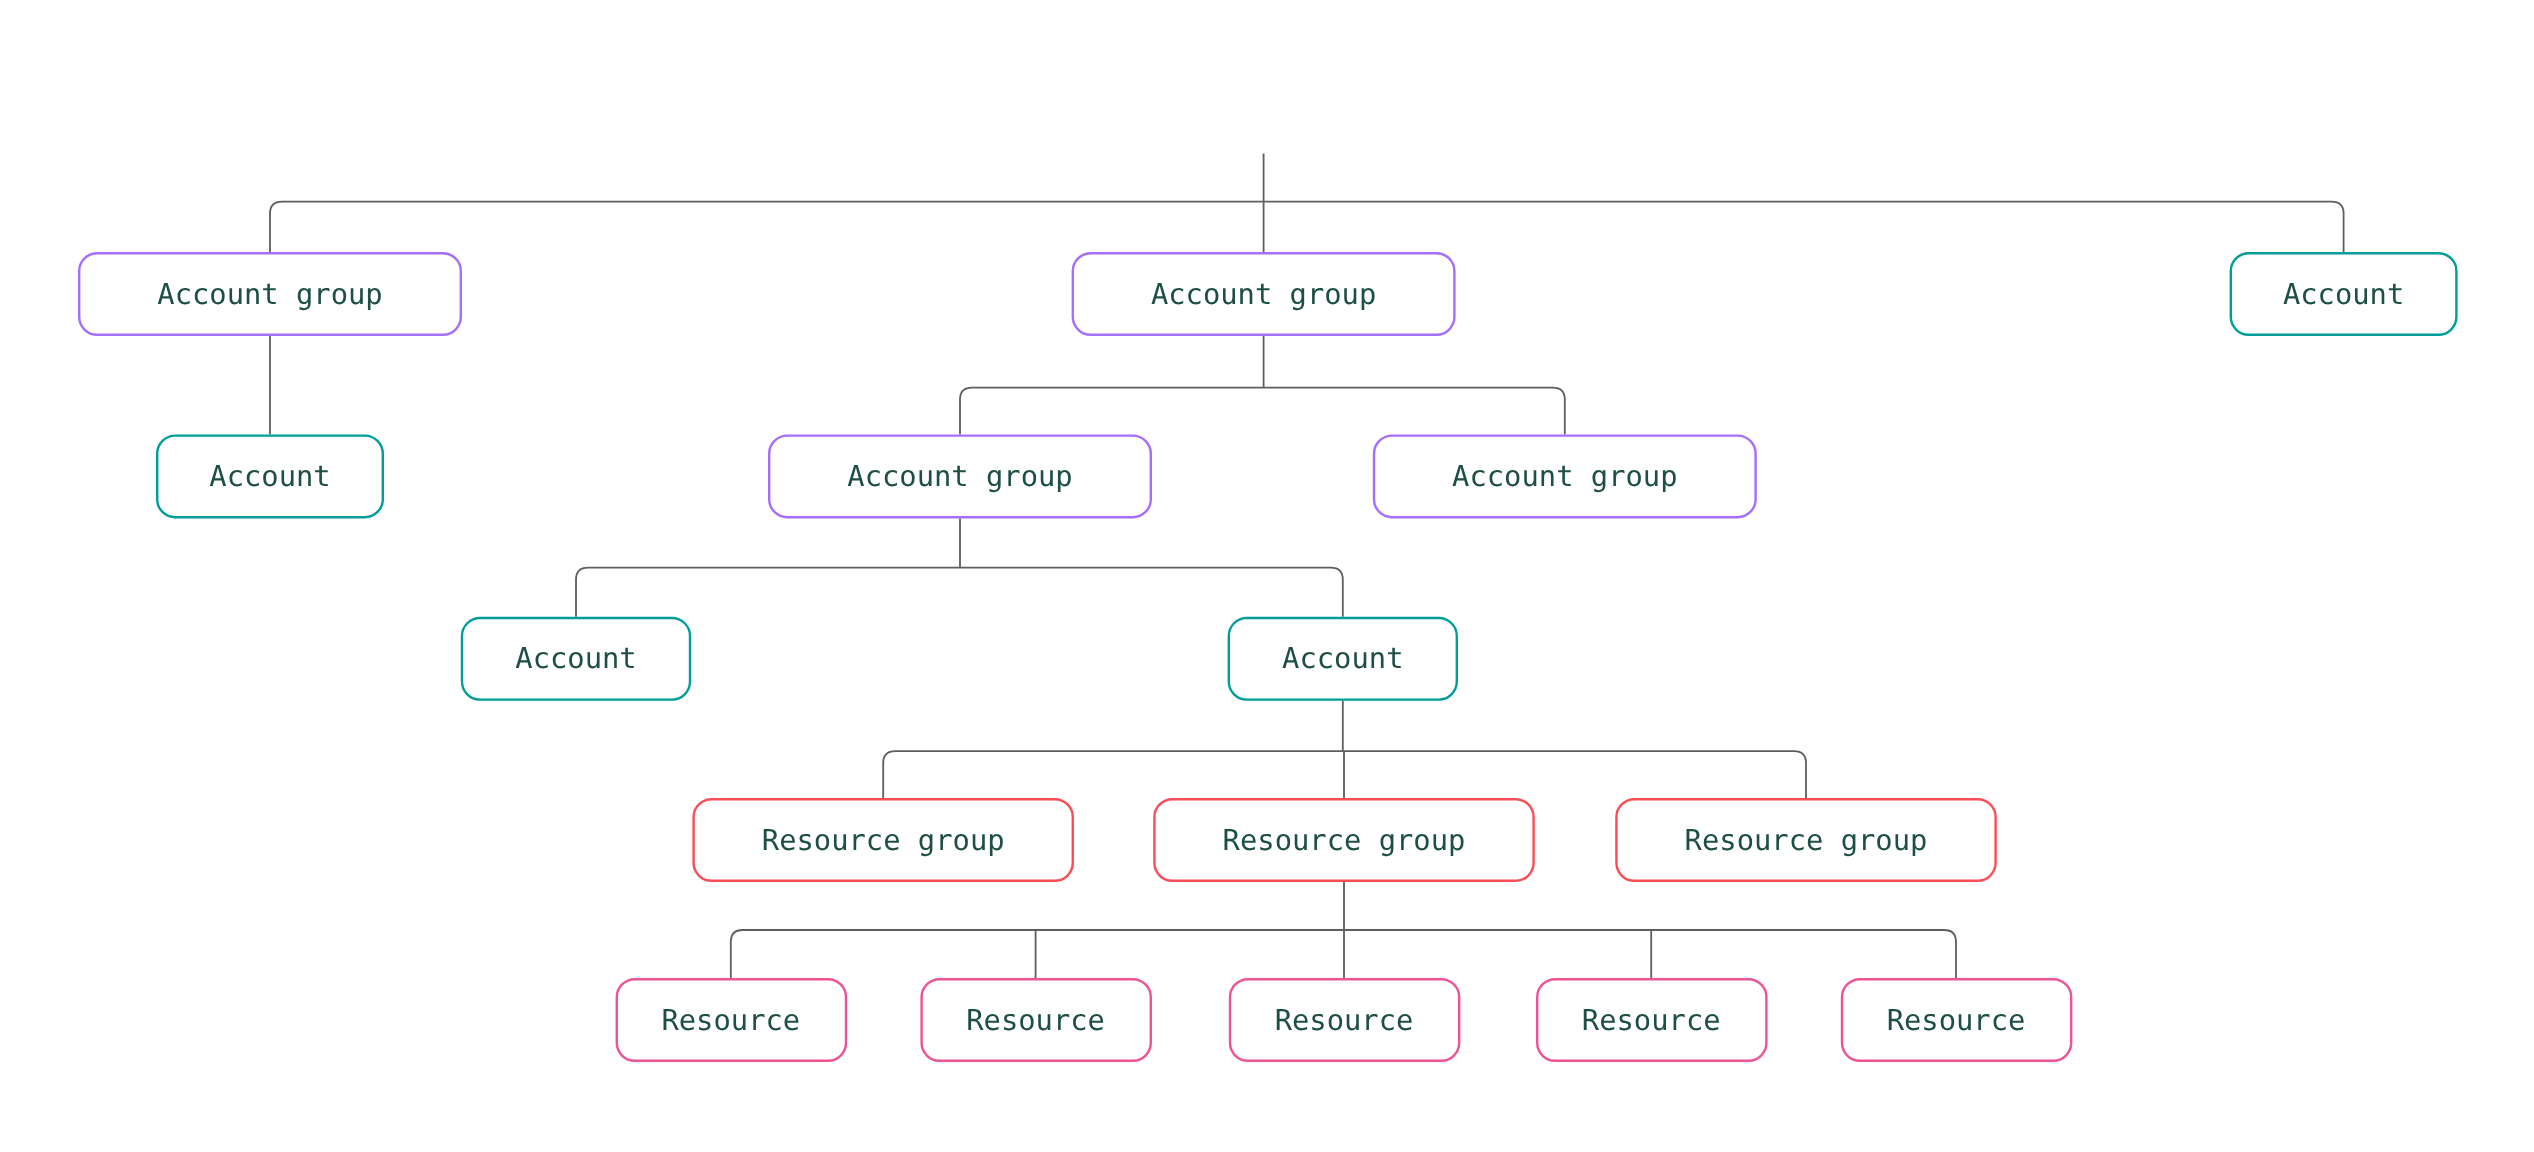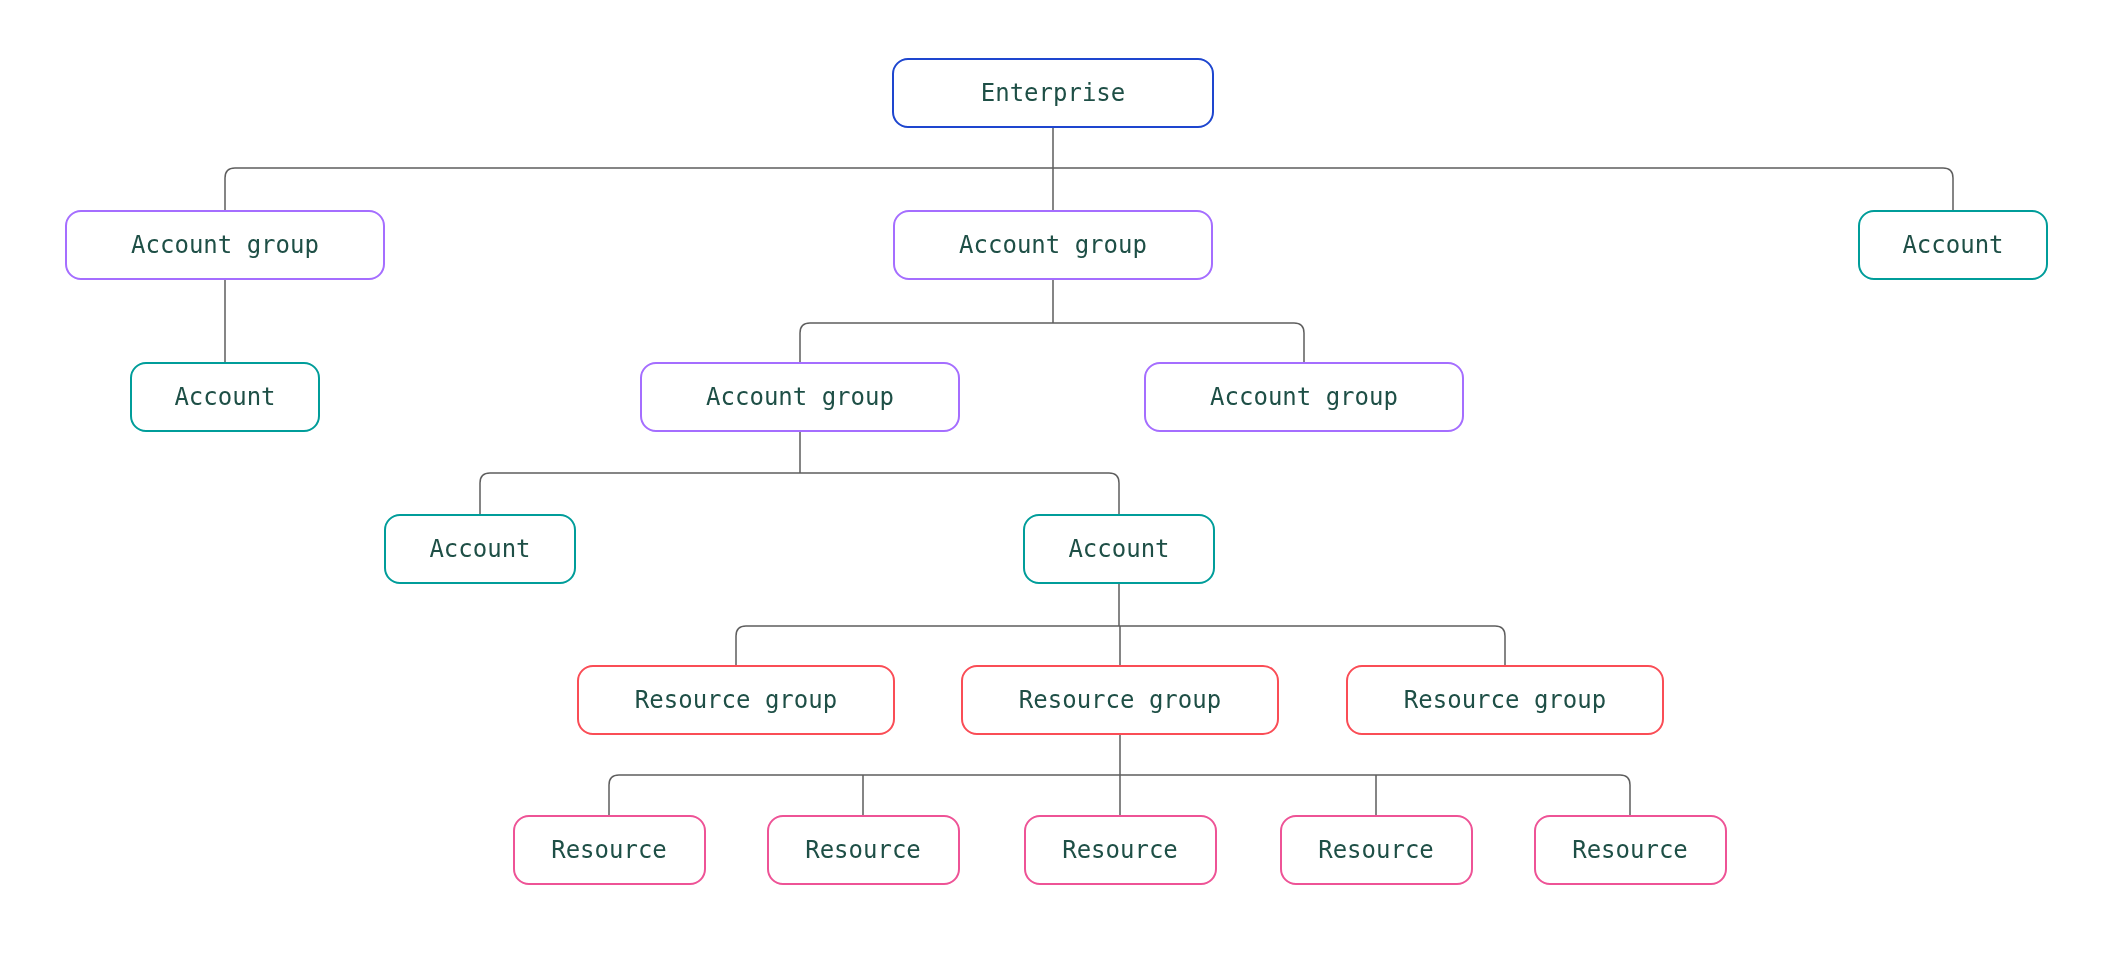--- a/index.html
+++ b/index.html
@@ -36,23 +36,20 @@
 
 <div class="canvas" style="width: 2112px; height: 960px; background: rgb(255, 255, 255);">
   <svg xmlns="http://www.w3.org/2000/svg" viewBox="0 0 2112 960">
       <path d="M 1053 128 V 168 M 225 178 Q 225 168 235 168 H 1943 Q 1953 168 1953 178 M 225 178 V 210 M 1053 168 V 210 M 1953 178 V 210" fill="none" stroke="#5e5e5e" stroke-width="1.5"></path>
       <path d="M 225 280 L 225 362" fill="none" stroke="#5e5e5e" stroke-width="1.5"></path>
       <path d="M 1053 280 V 323 M 800 333 Q 800 323 810 323 H 1294 Q 1304 323 1304 333 M 800 333 V 362 M 1304 333 V 362" fill="none" stroke="#5e5e5e" stroke-width="1.5"></path>
       <path d="M 800 432 V 473 M 480 483 Q 480 473 490 473 H 1109 Q 1119 473 1119 483 M 480 483 V 514 M 1119 483 V 514" fill="none" stroke="#5e5e5e" stroke-width="1.5"></path>
       <path d="M 1119 584 V 626 M 736 636 Q 736 626 746 626 H 1495 Q 1505 626 1505 636 M 736 636 V 665 M 1120 626 V 665 M 1505 636 V 665" fill="none" stroke="#5e5e5e" stroke-width="1.5"></path>
       <path d="M 1120 735 V 775 M 609 785 Q 609 775 619 775 H 1620 Q 1630 775 1630 785 M 609 785 V 815 M 863 775 V 815 M 1120 775 V 815 M 1376 775 V 815 M 1630 785 V 815" fill="none" stroke="#5e5e5e" stroke-width="1.5"></path>
     </svg>
-<div class="node" style="left: 892px; top: 58px; width: 322px; height: 70px; border-color: rgb(30, 70, 207); border-radius: 16px; color: rgb(30, 79, 70);">
-      <span class="label">Enterprise</span>
-    </div>
     <div class="node" style="left: 65px; top: 210px; width: 320px; height: 70px; border-color: rgb(165, 110, 255); border-radius: 16px; color: rgb(30, 79, 70);">
       <span class="label">Account group</span>
     </div>
     <div class="node" style="left: 893px; top: 210px; width: 320px; height: 70px; border-color: rgb(165, 110, 255); border-radius: 16px; color: rgb(30, 79, 70);">
       <span class="label">Account group</span>
     </div>
     <div class="node" style="left: 1858px; top: 210px; width: 190px; height: 70px; border-color: rgb(0, 157, 154); border-radius: 16px; color: rgb(30, 79, 70);">
       <span class="label">Account</span>
     </div>
     <div class="node" style="left: 130px; top: 362px; width: 190px; height: 70px; border-color: rgb(0, 157, 154); border-radius: 16px; color: rgb(30, 79, 70);">

